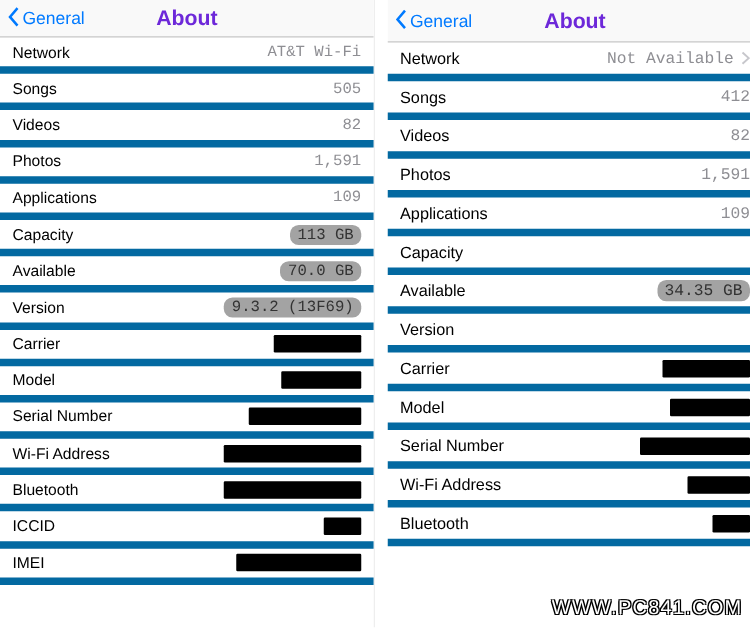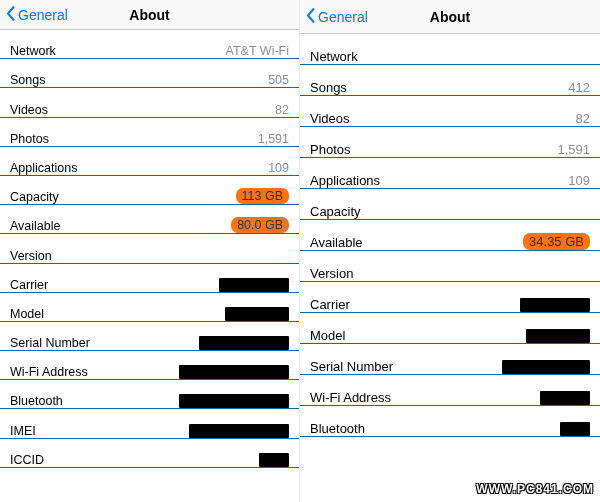--- a/index.html
+++ b/index.html
@@ -8,20 +8,21 @@
     background: #fff;
     width: 600px;
     height: 502px;
     overflow: hidden;
     position: relative;
   }
   .wrap {
     display: flex;
     width: 484px;
     height: 502px;
+    gap: 10px;
   }
   .phone {
     flex: 0 0 300px;
     width: 300px;
     background: #fff;
     display: flex;
     flex-direction: column;
     border-right: 1px solid #eee;
     overflow: hidden;
   }
@@ -45,73 +46,74 @@
     font-size: 14px;
     cursor: pointer;
   }
   .nav-back svg { width: 10px; height: 16px; margin-right: 2px; }
   .nav-title {
     position: absolute;
     left: 50%;
     top: 50%;
     transform: translate(-50%, -50%);
     font-weight: 600;
-    font-size: 14px;
-    color: #000000;
+    font-size: 17px;
+    color: #6d28d9;
   }
   .list {
     flex: 1 1 auto;
     overflow: hidden;
   }
   .row {
     display: flex;
     justify-content: space-between;
-    align-items: flex-end;
+    align-items: center;
     padding: 0 10px 0 10px;
-    border-bottom: 1px solid #0369a1;
+    border-bottom: 6px solid #0369a1;
     height: 31px;
     font-size: 13px;
   }
   .phone.compact .row { height: 29.2px; font-size: 12.5px; }
   .row .label { color: #000; }
   .row .value { color: #8e8e93; text-align: right; }
   .row .value.hl {
-    background: #f97316;
+    background: #a3a3a3;
     color: #333;
     border-radius: 7px;
     padding: 1px 6px;
   }
   .row .value.redact {
     background: #000;
     color: #000;
     display: inline-block;
     height: 14px;
     border-radius: 1px;
   }
   .row .right {
     display: flex;
     align-items: center;
     gap: 6px;
+    font-family: Liberation Mono, monospace;
   }
   .chev { color: #c7c7cc; }
   .chev svg { width: 7px; height: 11px; display: block; }
   .watermark {
     position: absolute;
     right: 6px;
     bottom: 6px;
-    font-size: 12px;
+    font-size: 16px;
     letter-spacing: 1px;
     color: #fff;
     text-shadow:
       -1px -1px 0 #000,
        1px -1px 0 #000,
       -1px  1px 0 #000,
        1px  1px 0 #000;
     font-family: Arial, sans-serif;
-    font-weight: bold;
+    font-weight: normal;
   }
 </style>
 </head>
 <body>
 
 <div class="wrap">
   <div class="phone compact" id="phone-left">
       <div class="navbar">
         <div class="nav-back">
           <span><svg viewBox="0 0 10 16">
@@ -154,25 +156,28 @@
         </div>
         <div class="row">
           <span class="label">Capacity</span>
           <span class="right">
             <span class="value hl">113 GB</span>
           </span>
         </div>
         <div class="row">
           <span class="label">Available</span>
           <span class="right">
-            <span class="value hl">80.0 GB</span>
+            <span class="value hl">70.0 GB</span>
           </span>
         </div>
         <div class="row">
           <span class="label">Version</span>
+          <span class="right">
+            <span class="value hl">9.3.2 (13F69)</span>
+          </span>
         </div>
         <div class="row">
           <span class="label">Carrier</span>
           <span class="right">
             <span class="value redact" style="width: 70px;"></span>
           </span>
         </div>
         <div class="row">
           <span class="label">Model</span>
           <span class="right">
@@ -191,46 +196,54 @@
             <span class="value redact" style="width: 110px;"></span>
           </span>
         </div>
         <div class="row">
           <span class="label">Bluetooth</span>
           <span class="right">
             <span class="value redact" style="width: 110px;"></span>
           </span>
         </div>
         <div class="row">
+          <span class="label">ICCID</span>
+          <span class="right">
+            <span class="value redact" style="width: 30px;"></span>
+          </span>
+        </div>
+        <div class="row">
           <span class="label">IMEI</span>
           <span class="right">
             <span class="value redact" style="width: 100px;"></span>
-          </span>
-        </div>
-        <div class="row">
-          <span class="label">ICCID</span>
-          <span class="right">
-            <span class="value redact" style="width: 30px;"></span>
           </span>
         </div>
       </div>
     </div>
   <div class="phone" id="phone-right">
       <div class="navbar">
         <div class="nav-back">
           <span><svg viewBox="0 0 10 16">
               <polyline points="8,1 2,8 8,15" fill="none" stroke="#007aff" stroke-width="2"></polyline>
             </svg></span>
           <span>General</span>
         </div>
         <div class="nav-title">About</div>
       </div>
       <div class="list">
         <div class="row">
           <span class="label">Network</span>
+          <span class="right">
+            <span class="value">Not Available</span>
+            <span class="chev">
+              <svg viewBox="0 0 7 11">
+                <polyline points="1,1 6,5.5 1,10" fill="none" stroke="#c7c7cc" stroke-width="1.6"></polyline>
+              </svg>
+            </span>
+          </span>
         </div>
         <div class="row">
           <span class="label">Songs</span>
           <span class="right">
             <span class="value">412</span>
           </span>
         </div>
         <div class="row">
           <span class="label">Videos</span>
           <span class="right">

